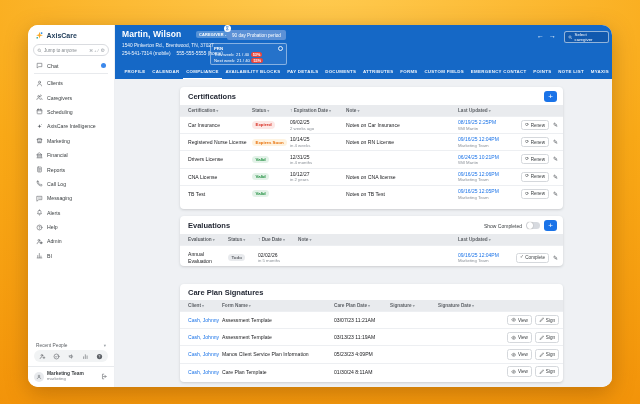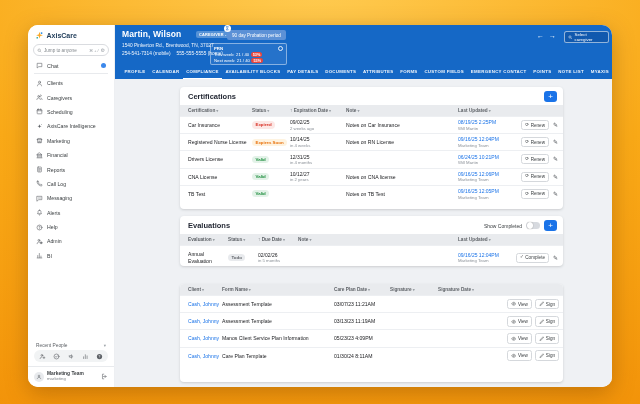--- a/index.html
+++ b/index.html
@@ -535,20 +535,23 @@
                 </div>
       <div class="tc actions">
         <button class="mini-btn"><span class="bic">✓</span>Complete</button>
         <button class="pencil"><span>✎</span></button>
       </div>
     </div>
             </div>
         </section>
 
         <section class="card" id="cps-card">
+          <div class="card-head">
+            <span class="card-title">Care Plan Signatures</span>
+          </div>
           <div id="cps-table">
               <div class="trow thead grid-cps">
                 <div class="thc">Client<span class="caret">▾</span></div>
                 <div class="thc">Form Name<span class="caret">▾</span></div>
                 <div class="thc">Care Plan Date<span class="caret">▾</span></div>
                 <div class="thc">Signature<span class="caret">▾</span></div>
                 <div class="thc">Signature Date<span class="caret">▾</span></div>
                 <div></div>
               </div>
               <div class="trow grid-cps">

